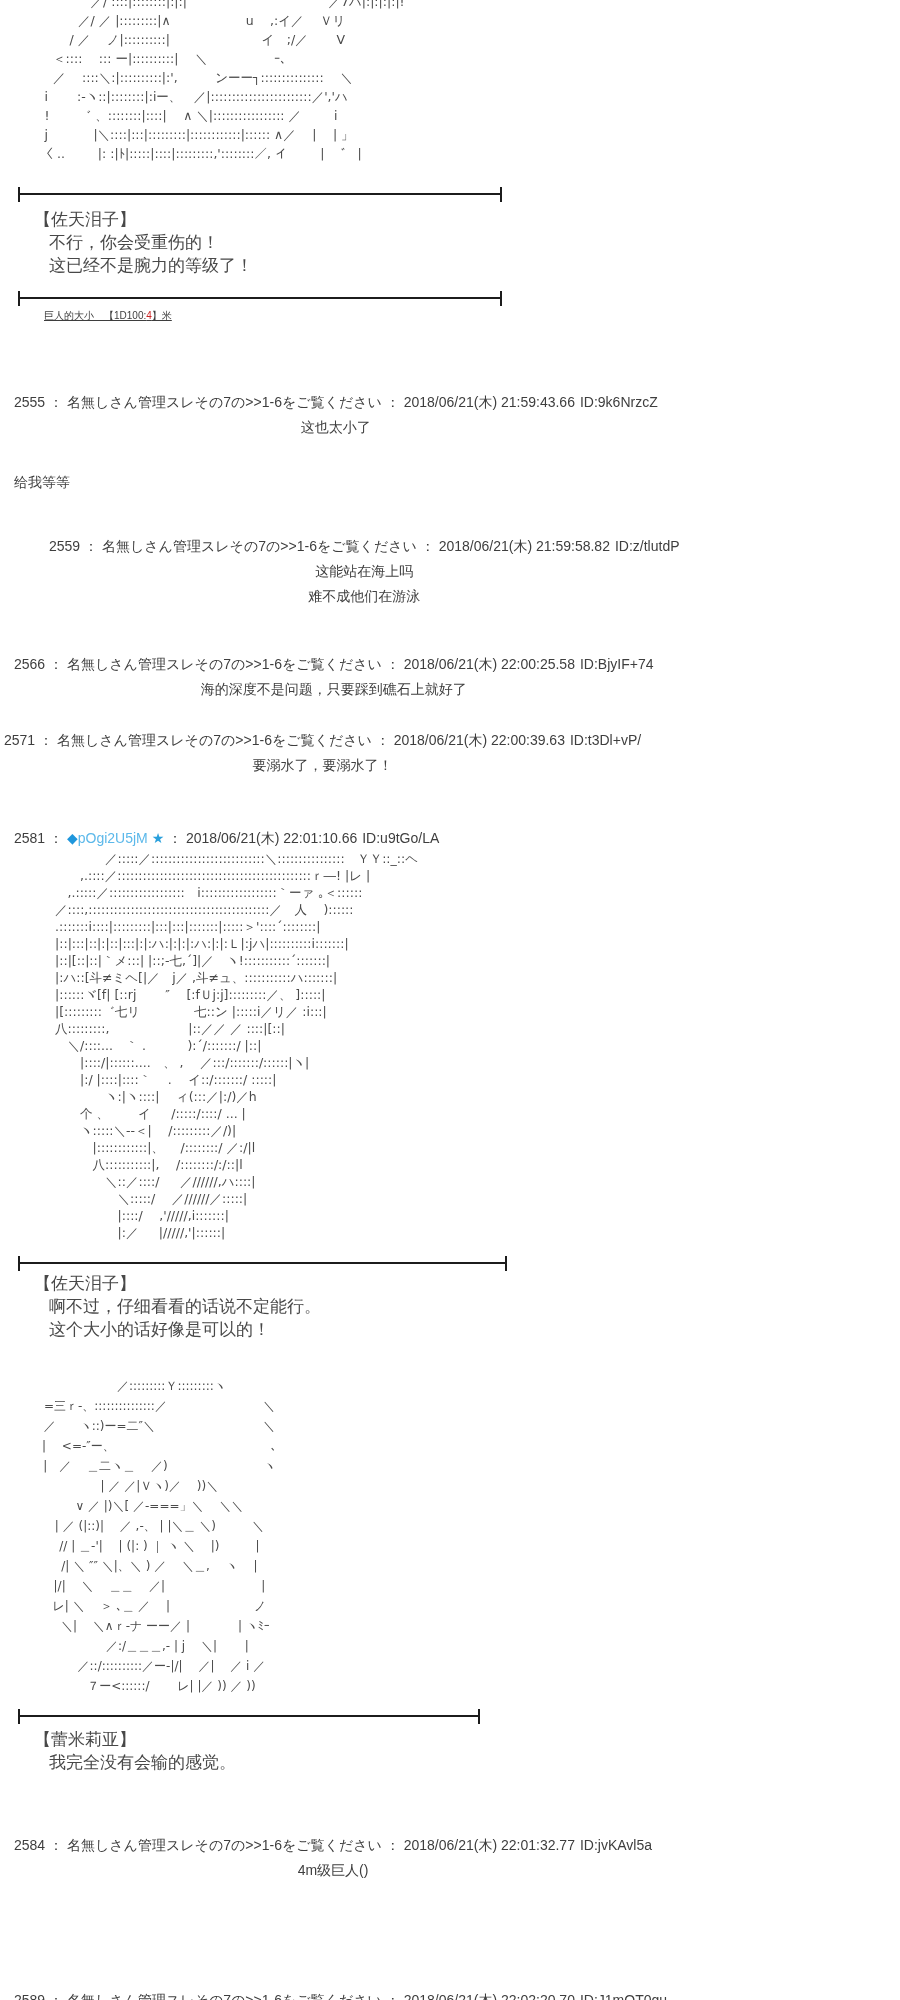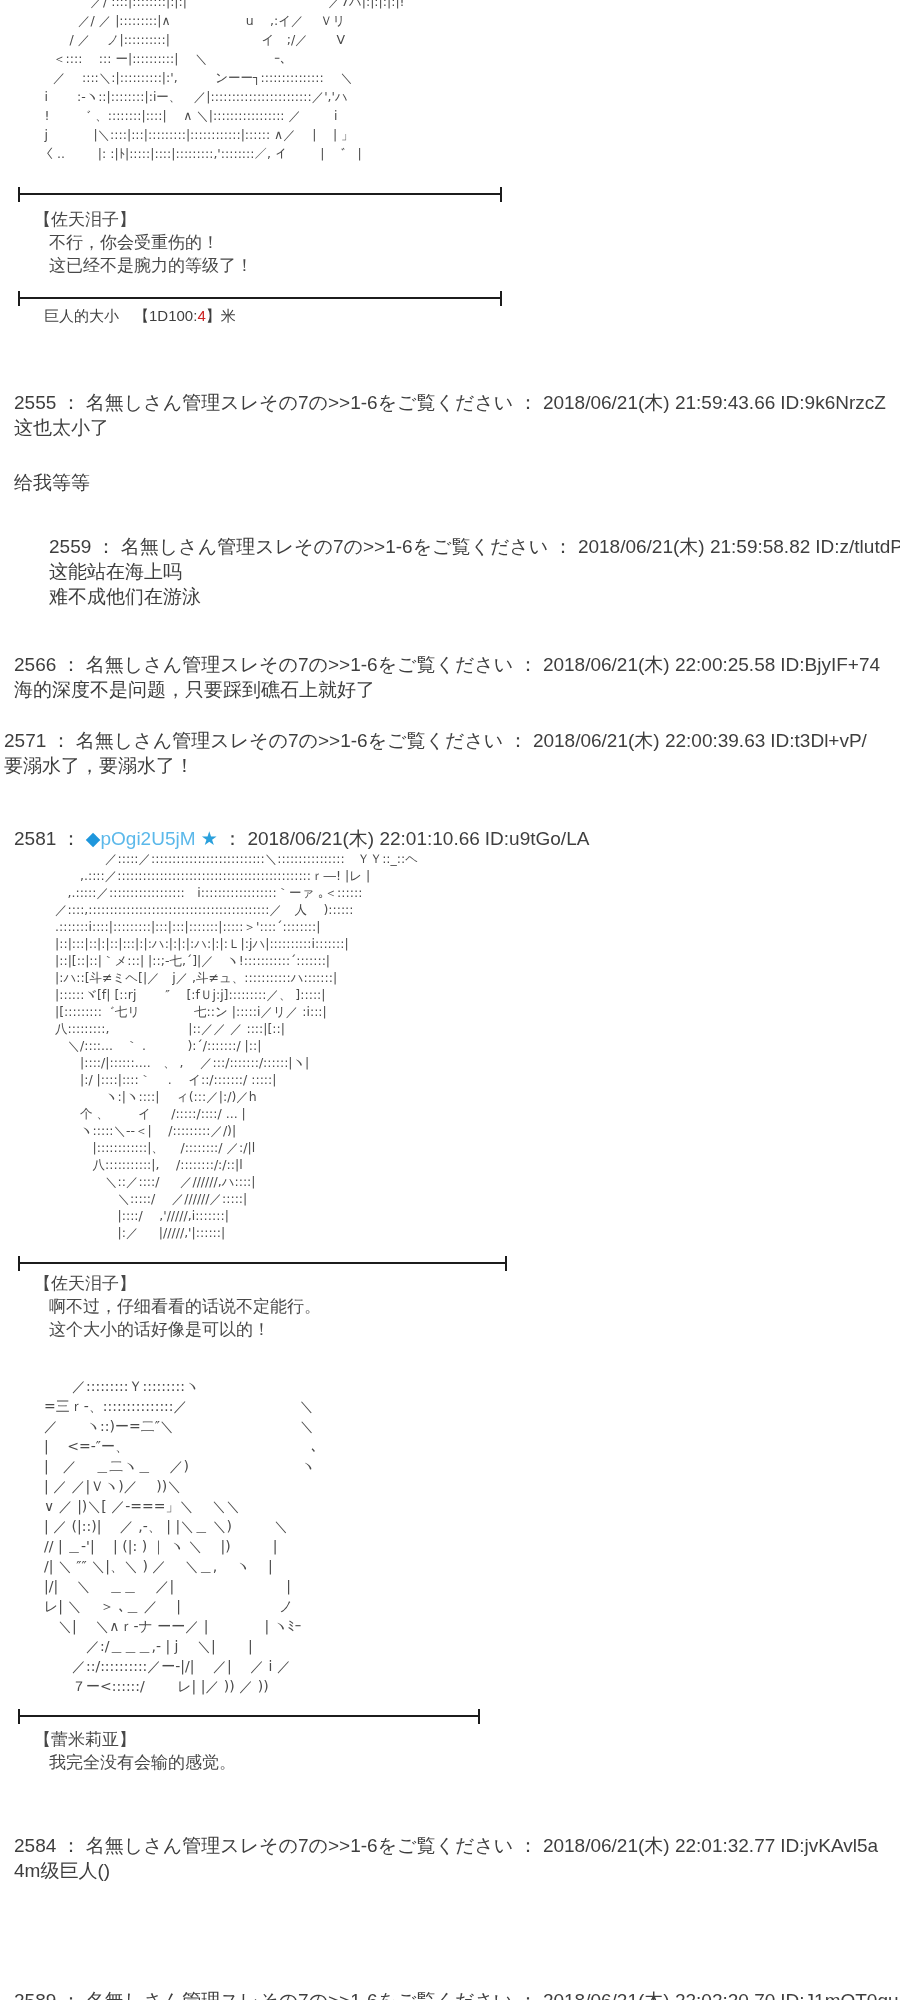--- a/index.html
+++ b/index.html
@@ -14,41 +14,41 @@
   .abs { position:absolute; }
 
   
   pre.aa {
     font-family:"DejaVu Sans","Liberation Sans",sans-serif;
     white-space:pre;
     color:#4a4a4a;
   }
   #top-aa { left:28px; top:-8px;  font-size:12.5px; line-height:19px; }
   #aa1    { left:30px; top:850px; font-size:12.5px; line-height:17px; }
-  #aa2    { left:30px; top:1376px;font-size:14px; line-height:20px; }
+  #aa2    { left:30px; top:1376px;font-size:12px; line-height:20px;text-align:center; }
 
   
   .scene-rule { display:flex; align-items:center; height:16px; }
   .scene-rule .tick { width:2px; height:15px; background:#1c1c1c; flex:0 0 auto; }
   .scene-rule .line { flex:1 1 auto; height:2px; background:#1c1c1c; }
 
   
   .scene { font-size:17px; color:#484848; line-height:23px; }
   .scene .speaker { font-weight:normal; }
   .scene .lines { padding-left:15px; white-space:pre-line; }
 
   
-  .dice-line { font-size:15px; color:#3e3e3e; line-height:20px; }
+  .dice-line { font-size:10px; color:#3e3e3e; line-height:20px;text-decoration:underline; }
   .dice-line .val { color:#cc2222; }
 
   
-  .post { font-size:19px; line-height:25px; color:#3e3e3e; }
+  .post { font-size:14px; line-height:25px; color:#3e3e3e; }
   .post .post-header { white-space:nowrap; }
   .post .post-id { margin-left:5px; }
-  .post .post-body { white-space:pre-line; }
+  .post .post-body { white-space:pre-line;text-align:center; }
 
   .trip-mark { color:#1e96dc; }
   .trip-name { color:#5bb8ea;margin-top:12px; }
   .trip-star { color:#2aa0dc; }
 </style>
 </head>
 <body>
 
 <pre id="top-aa" class="aa abs">　　　　　／/ ::::|::::::::|:|:|　　　　　　｀｀　　　 ／7ハ|:|:|:|:|!
 　　　　／/ ／ |:::::::::|∧　　　　　　u　 ,:イ／ 　Ｖリ

